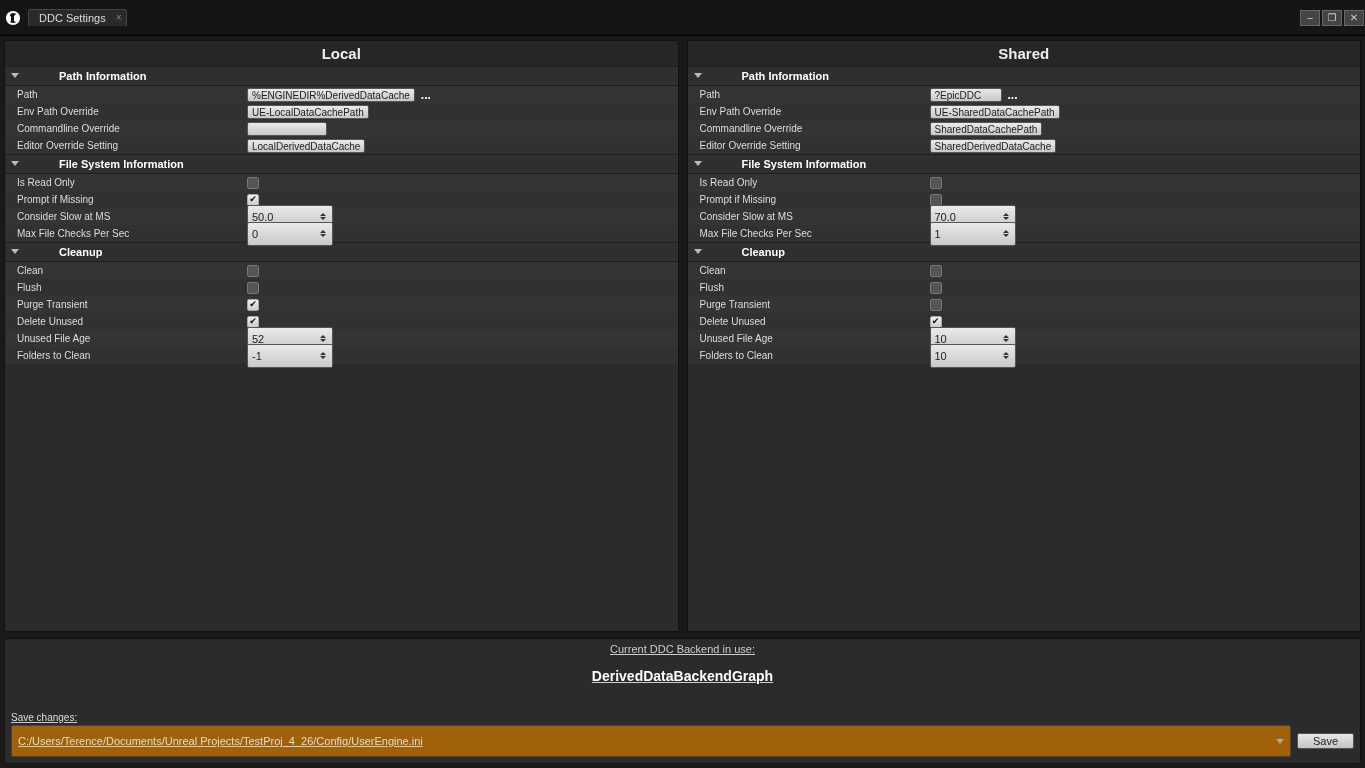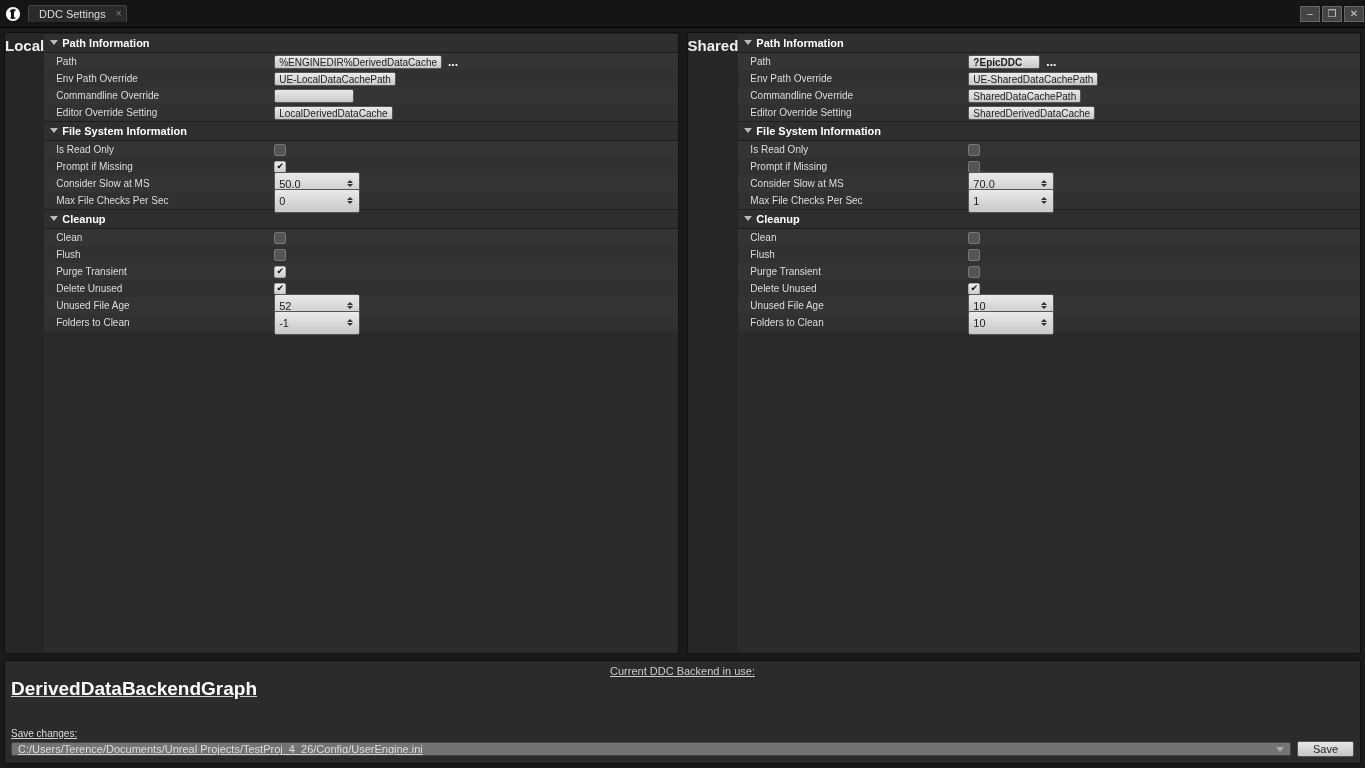--- a/index.html
+++ b/index.html
@@ -1,52 +1,52 @@
 <!DOCTYPE html>
 <html><head>
 <meta charset="utf-8">
 <style>
 * { margin: 0; padding: 0; box-sizing: border-box; font-family: "Segoe UI", Tahoma, sans-serif; font-size: 11px; }
 body { background: #1a1a1a; color: #ccc; width: 1365px; height: 768px; overflow: hidden; display: flex; flex-direction: column; }
-.titlebar { height: 28px; background: #151515; display: flex; align-items: center; border-bottom: 1px solid #000; }
+.titlebar { height: 36px; background: #151515; display: flex; align-items: center; border-bottom: 1px solid #000; }
 .ue-logo { width: 26px; height: 20px; display: flex; align-items: center; justify-content: center; color: #fff; font-weight: bold; font-size: 14px; }
 .tab { background: #2a2a2a; border: 1px solid #444; border-bottom: none; padding: 2px 20px 2px 10px; margin-left: 2px; position: relative; border-radius: 3px 3px 0 0; color: #ddd; font-size: 10px; }
 .tab-close { position: absolute; right: 4px; top: 2px; color: #888; font-size: 10px; cursor: pointer; }
 .winctrls { margin-left: auto; display: flex; }
 .winbtn { width: 20px; height: 16px; background: #444; border: 1px solid #666; margin: 1px; display:flex; align-items:center; justify-content:center; color:#ccc; font-size:10px; cursor:pointer; }
 .main { flex: 1; display: flex; gap: 8px; padding: 4px; min-height: 0; }
-.panel { flex: 1; background: #2b2b2b; border: 1px solid #111; display: flex; min-height: 0; border-radius: 2px; }
+.panel { flex: 1; background: #2b2b2b; border: 1px solid #111; display: flex; flex-direction: column; min-height: 0; border-radius: 2px; }
 .panel-title { text-align: center; font-size: 15px; font-weight: bold; color: #eee; padding: 4px 0; background: #262626; }
-.section-hdr { background: #2f2f2f; padding: 3px 6px; color: #fff; font-weight: bold; font-size: 11px; display:flex; align-items:center; border-top:1px solid #1e1e1e; border-bottom:1px solid #1e1e1e; }
+.section-hdr { background: #2f2f2f; padding: 3px 6px; color: #fff; font-weight: bold; font-size: 11px; display:flex; align-items:center; border-top:1px solid #1e1e1e; border-bottom:1px solid #1e1e1e;gap:36px; }
 .chev { display:inline-block; width:0; height:0; border-left:4px solid transparent; border-right:4px solid transparent; border-top:5px solid #bbb; margin-right:4px; transform: translateY(-1px); }
 .rows { }
-.row { display: flex; align-items: center; height: 17px; padding-left: 12px; background: #343434; }
+.row { display: flex; align-items: center; height: 17px; padding-left: 12px; background: #343434; gap: 12px; }
 .row:nth-child(even){ background:#313131; }
 .row-label { width: 218px; color: #ddd; font-size: 10px; }
 .row-ctrl { display:flex; align-items:center; gap:4px; }
 .txtbox { background: linear-gradient(#eaeaea,#c8c8c8); border:1px solid #555; border-radius:2px; padding: 0 4px; height:14px; line-height:13px; color:#222; font-size:10px; min-width: 80px; display:inline-block; }
-.txtbox.path { min-width: 125px; font-weight: bold; }
+.txtbox.path { min-width: 125px; }
 .txtbox.pathlong { min-width: 125px; }
 .txtbox.empty { min-width: 80px; }
 .ellipsis { color:#fff; font-weight:bold; font-size:12px; cursor:pointer; padding:0 2px; }
 .chk { width:12px; height:12px; background:#555; border:1px solid #777; display:inline-flex; align-items:center; justify-content:center; border-radius:2px; }
 .chk.checked::after { content:"✔"; color:#111; font-size:9px; line-height:1; }
 .chk.checked { background: linear-gradient(#f0f0f0,#ccc); border-color:#aaa; }
 .spin { display:inline-flex; align-items:center; background:linear-gradient(#eaeaea,#c8c8c8); border:1px solid #555; border-radius:2px; height:24px; width:86px; position:relative; color:#222; font-size:10px; padding:0 14px 0 4px; }
 .spin-arrows { position:absolute; right:2px; top:0; bottom:0; width:10px; display:flex; flex-direction:column; justify-content:center; }
 .sa { width:0; height:0; border-left:3px solid transparent; border-right:3px solid transparent; }
 .sa.up { border-bottom:3px solid #333; margin-bottom:1px; }
 .sa.dn { border-top:3px solid #333; }
 .panel-body { flex:1; overflow:auto; }
 .footer { border:1px solid #111; margin:2px 4px 4px 4px; background:#2b2b2b; border-radius:2px; padding:4px 6px 6px 6px;text-decoration:underline; }
 .footer-info { text-align:center; color:#ccc; font-size:11px; }
-.footer-backend { text-align:left; color:#fff; font-size:19px; font-weight:bold; margin-top:1px; margin-bottom:6px; }
+.footer-backend { text-align:center; color:#fff; font-size:14px; font-weight:bold; margin-top:13px; margin-bottom:6px; }
 .save-label { color:#ddd; font-size:10px; margin-bottom:2px;margin-top:28px; }
 .save-row { display:flex; align-items:center; gap:6px; }
-.combo { flex:1; background:#737373; border:1px solid #444; height:14px; display:flex; align-items:center; padding:0 6px; color:#ddd; font-size:10px; position:relative; border-radius:2px;text-align:right; }
+.combo { flex:1; background:#a16207; border:1px solid #444; height:32px; display:flex; align-items:center; padding:0 6px; color:#ddd; font-size:10px; position:relative; border-radius:2px;text-align:right; }
 .combo-arrow { position:absolute; right:6px; width:0; height:0; border-left:4px solid transparent; border-right:4px solid transparent; border-top:5px solid #aaa; }
 .save-btn { background:linear-gradient(#e8e8e8,#c4c4c4); border:1px solid #555; border-radius:2px; padding:1px 15px; color:#222; font-size:11px; cursor:pointer; }
 </style>
 </head>
 <body>
 
 <div class="titlebar">
   <div class="ue-logo">
     <svg width="16" height="16" viewBox="0 0 16 16">
         <path d="M8 1 C4 1 1 4 1 8 C1 12 4 15 8 15 C12 15 15 12 15 8 C15 4 12 1 8 1 Z M8 3 C10 3 11 4 11 4 L9 6 L9 11 L11 12 C11 12 10 13 8 13 C6 13 5 12 5 12 L6 11 L6 6 C6 6 5 6 5 7 L5 5 C5 5 6 3 8 3 Z" fill="#fff"></path>

